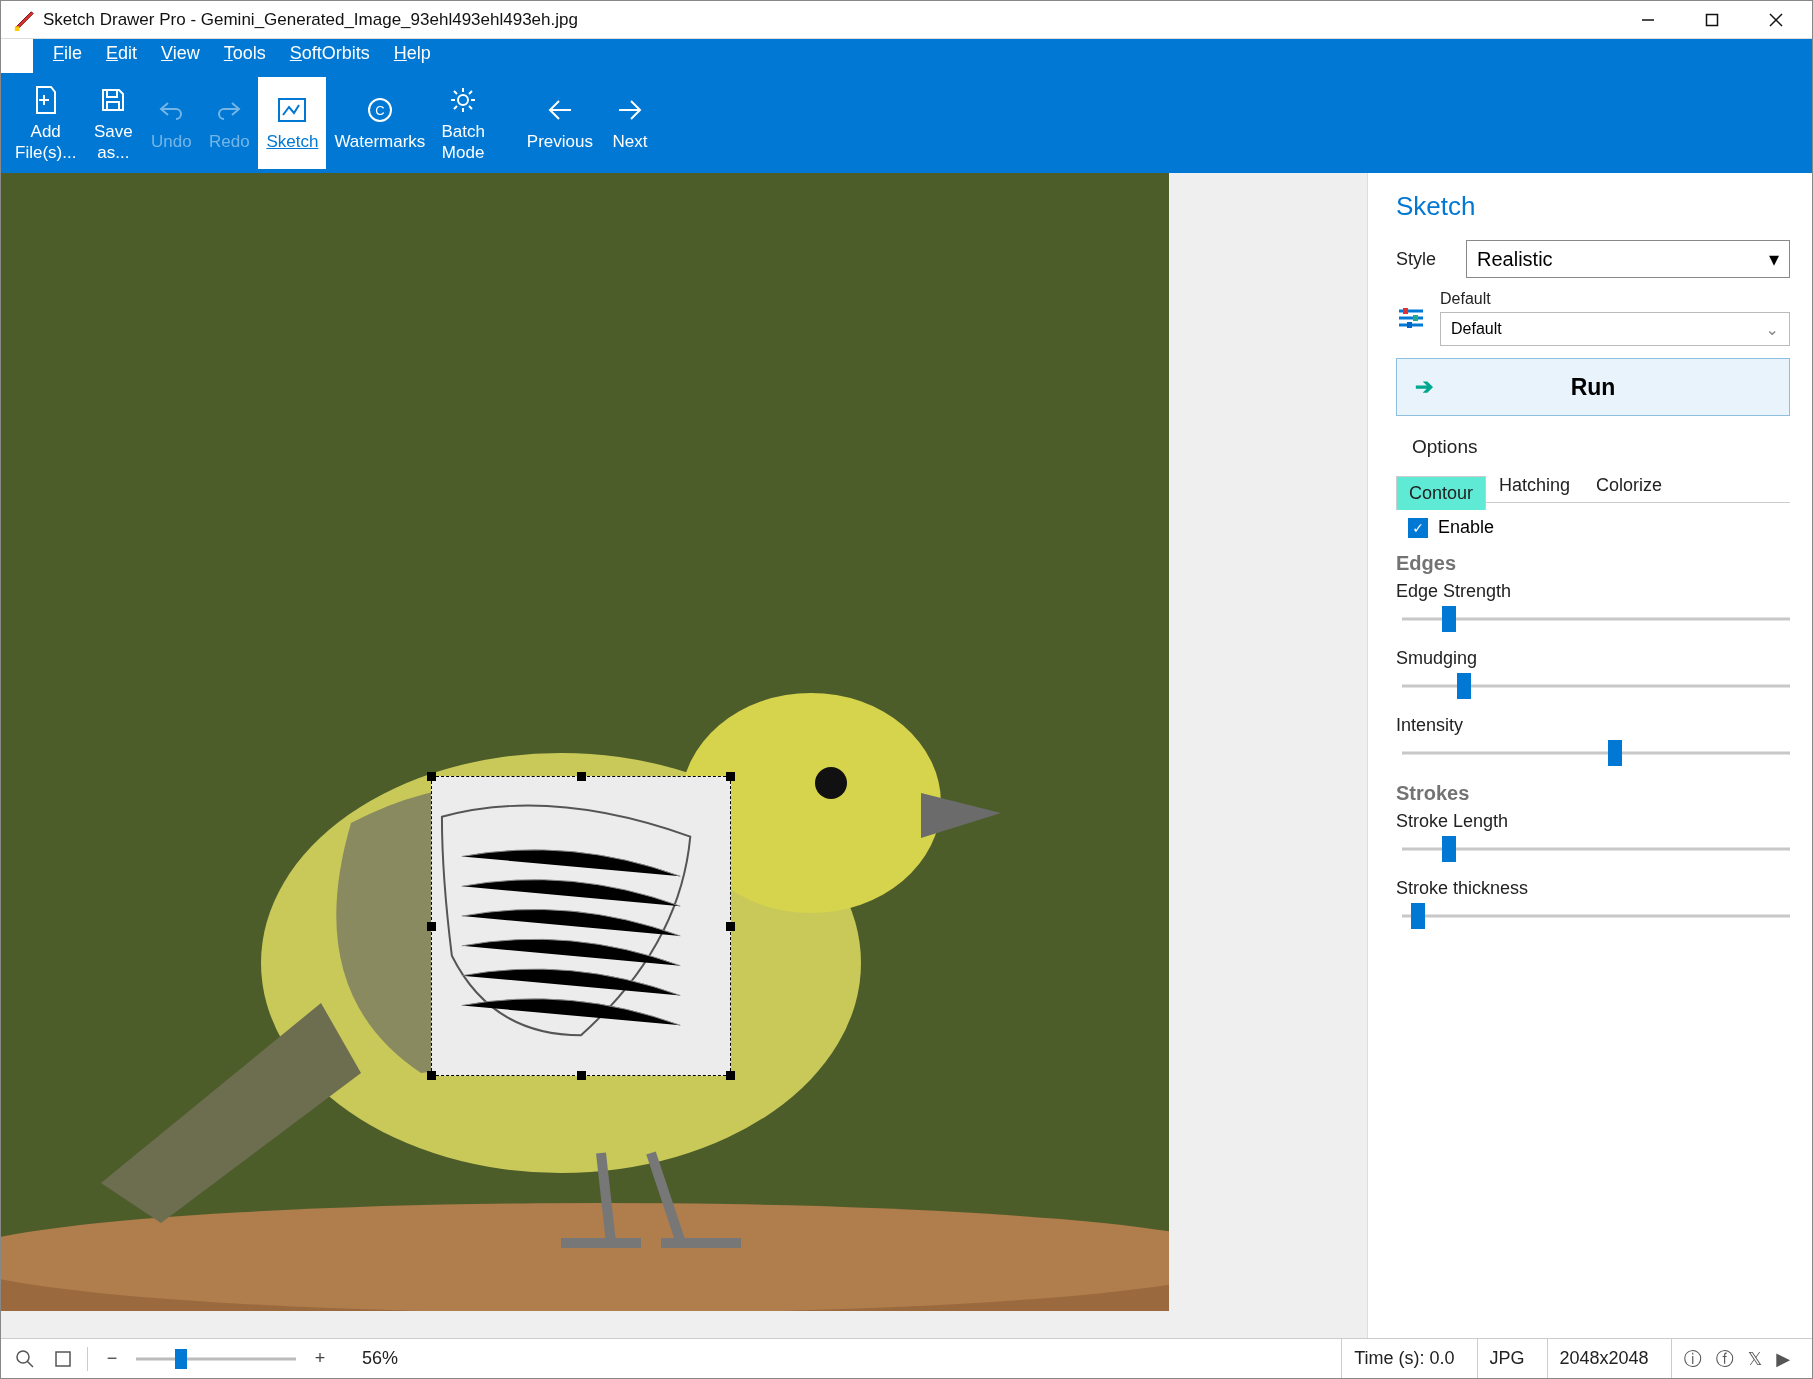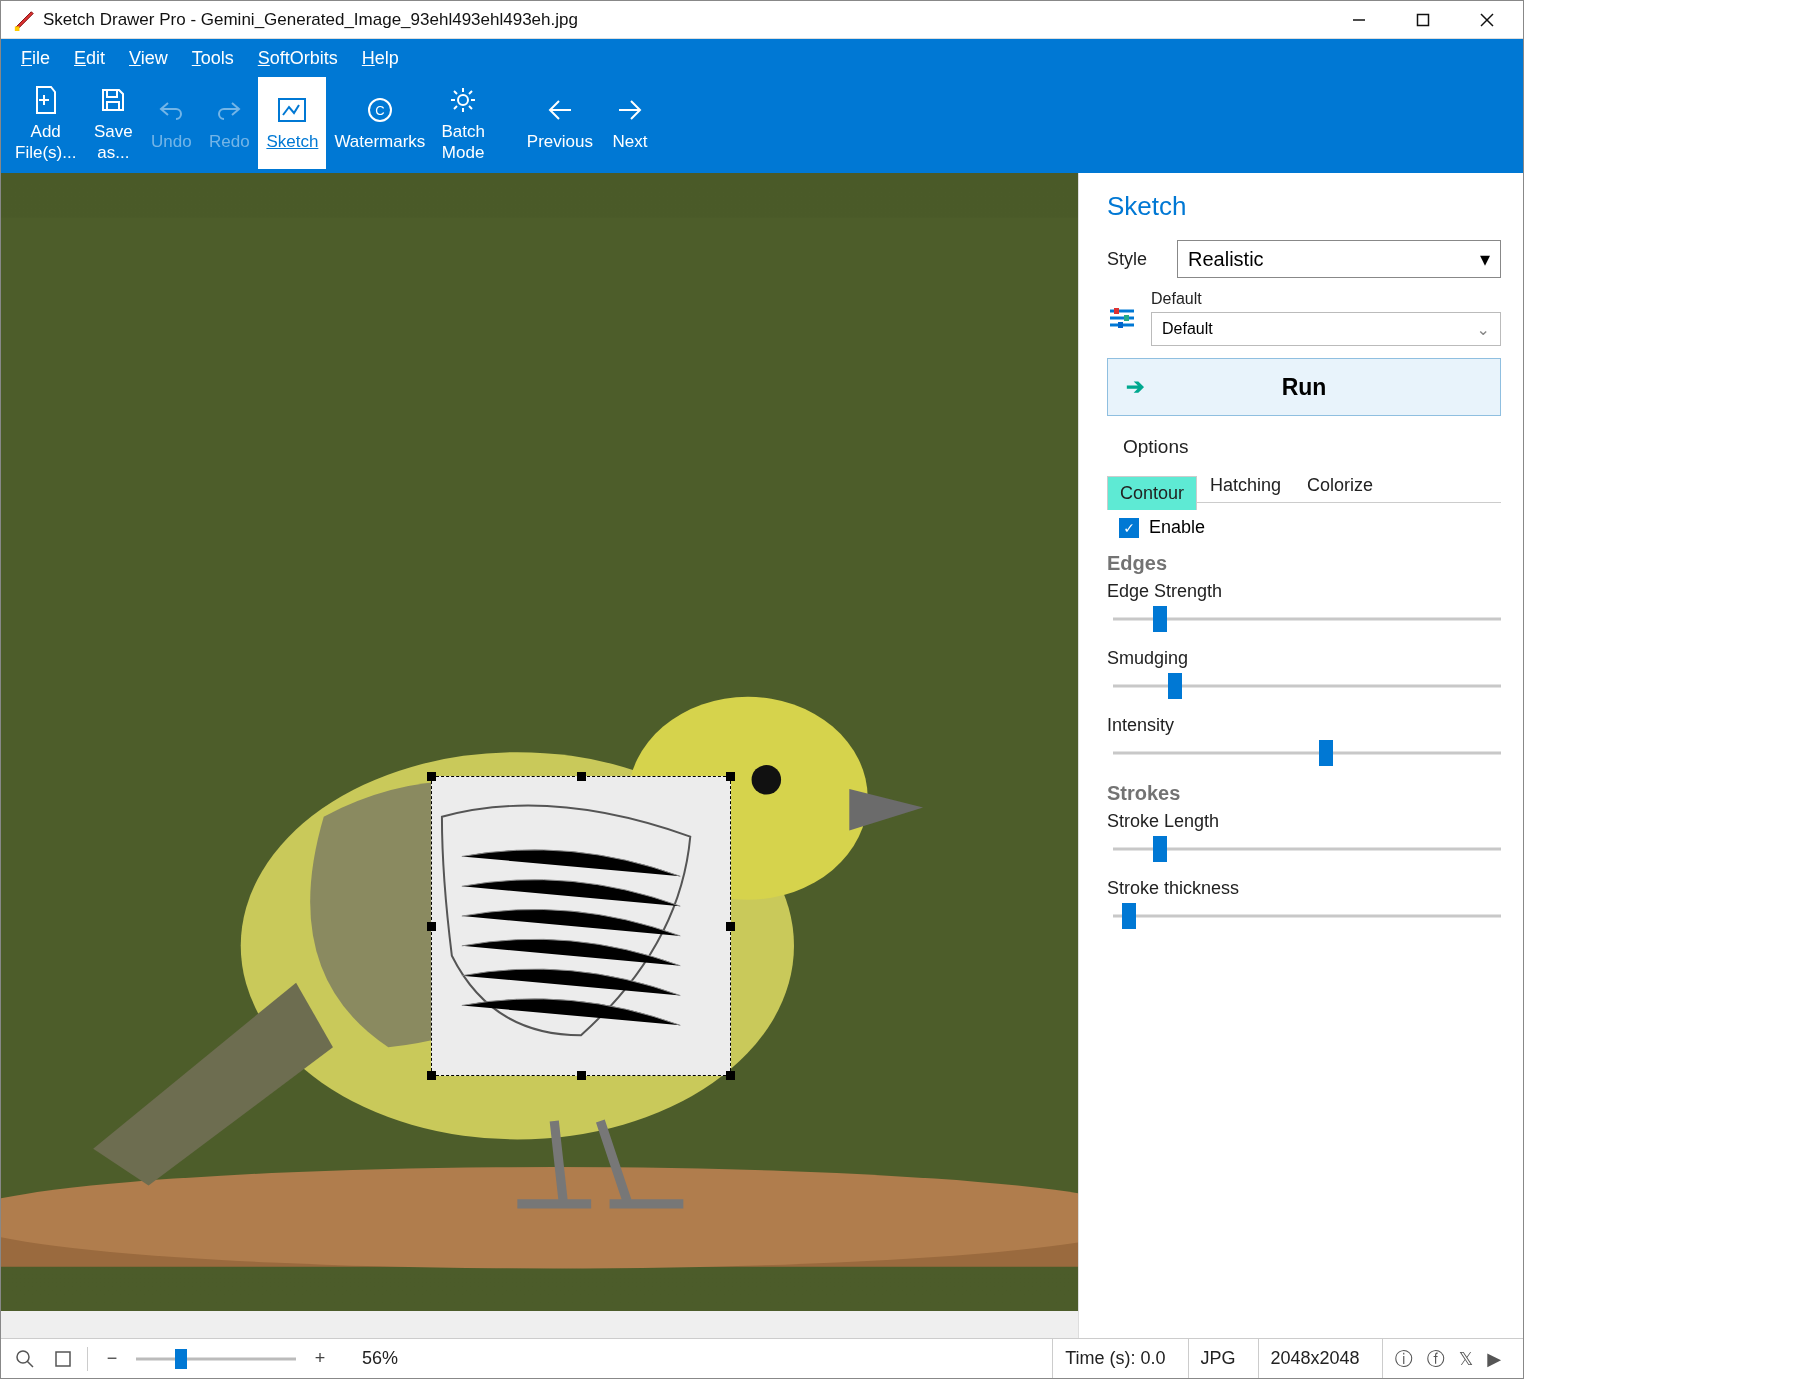--- a/index.html
+++ b/index.html
@@ -1,28 +1,28 @@
 <!DOCTYPE html>
 <html><head>
 <meta charset="utf-8">
 <style>
 * { box-sizing: border-box; margin: 0; padding: 0; font-family: "Segoe UI", Tahoma, sans-serif; }
 html, body { width: 1813px; height: 1379px; overflow: hidden; background: #fff; }
 
-.window { width: 1524px; height: 1379px; display: flex; flex-direction: column; border: 1px solid #888; }
+.window { width: 1813px; height: 1379px; display: flex; flex-direction: column; border: 1px solid #888; }
 
 
 .titlebar { height: 38px; background: #fff; display: flex; align-items: center; padding: 0 4px; border-bottom: 1px solid #ddd; }
 .titlebar .app-icon { width: 22px; height: 22px; margin: 0 8px; }
 .titlebar .title-text { font-size: 17px; color: #111; flex: 0 0 auto; }
 .titlebar .spacer { flex: 1; }
 .titlebar .win-btn { width: 64px; height: 38px; display: flex; align-items: center; justify-content: center; cursor: pointer; }
 
 
-.menubar { height: 34px; background: #0078d4; display: flex; align-items: flex-end; padding: 0 8px; }
+.menubar { height: 34px; background: #0078d4; display: flex; align-items: flex-start; padding: 0 8px; margin-left: 32px; }
 .menubar .menu-item { color: #fff; font-size: 18px; padding: 4px 12px; cursor: pointer; }
 .menubar .menu-item .ul { text-decoration: underline; }
 
 
 .toolbar { height: 100px; background: #0078d4; display: flex; align-items: center; padding: 0 6px; gap: 0; }
 .tool-btn { display: flex; flex-direction: column; align-items: center; justify-content: center; color: #fff; font-size: 17px; padding: 6px 8px; min-width: 58px; height: 92px; cursor: pointer; text-align: center; line-height: 1.25; }
 .tool-btn .icon { height: 34px; display: flex; align-items: center; justify-content: center; margin-bottom: 4px; }
 .tool-btn.disabled { color: rgba(255,255,255,0.45); }
 .tool-btn.active { background: #fff; color: #0078d4; }
 .tool-sep { width: 26px; }

